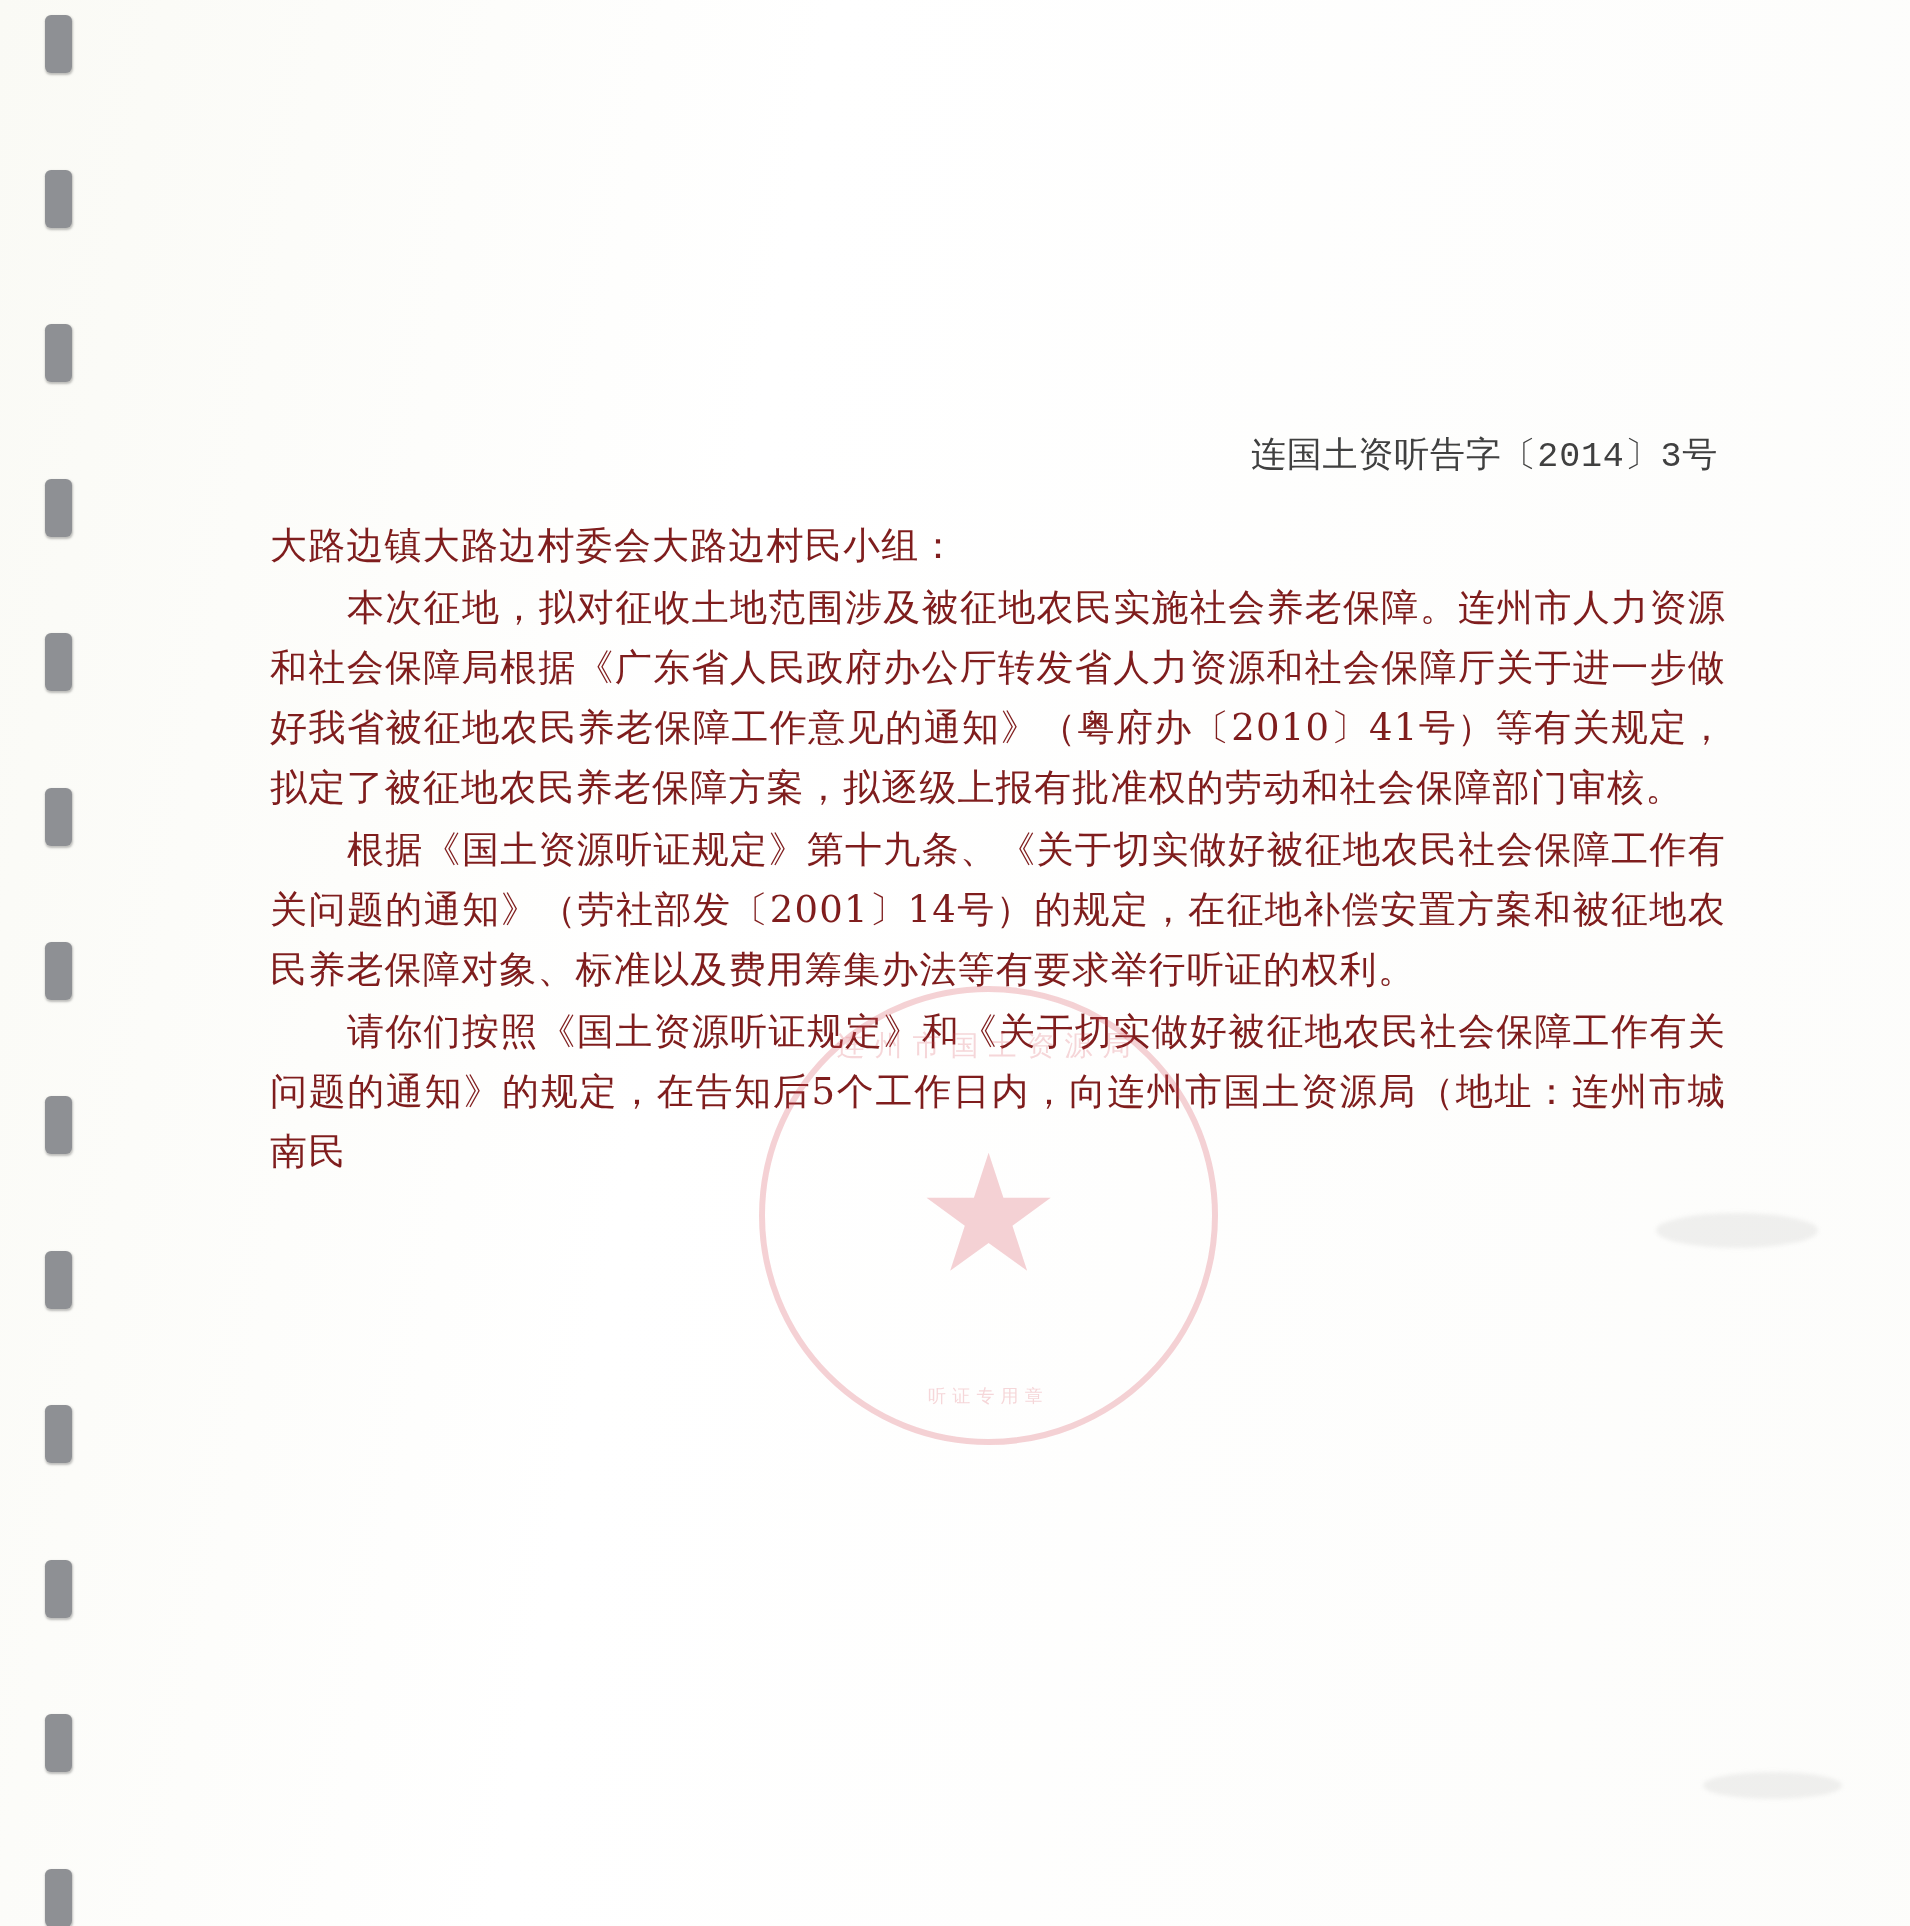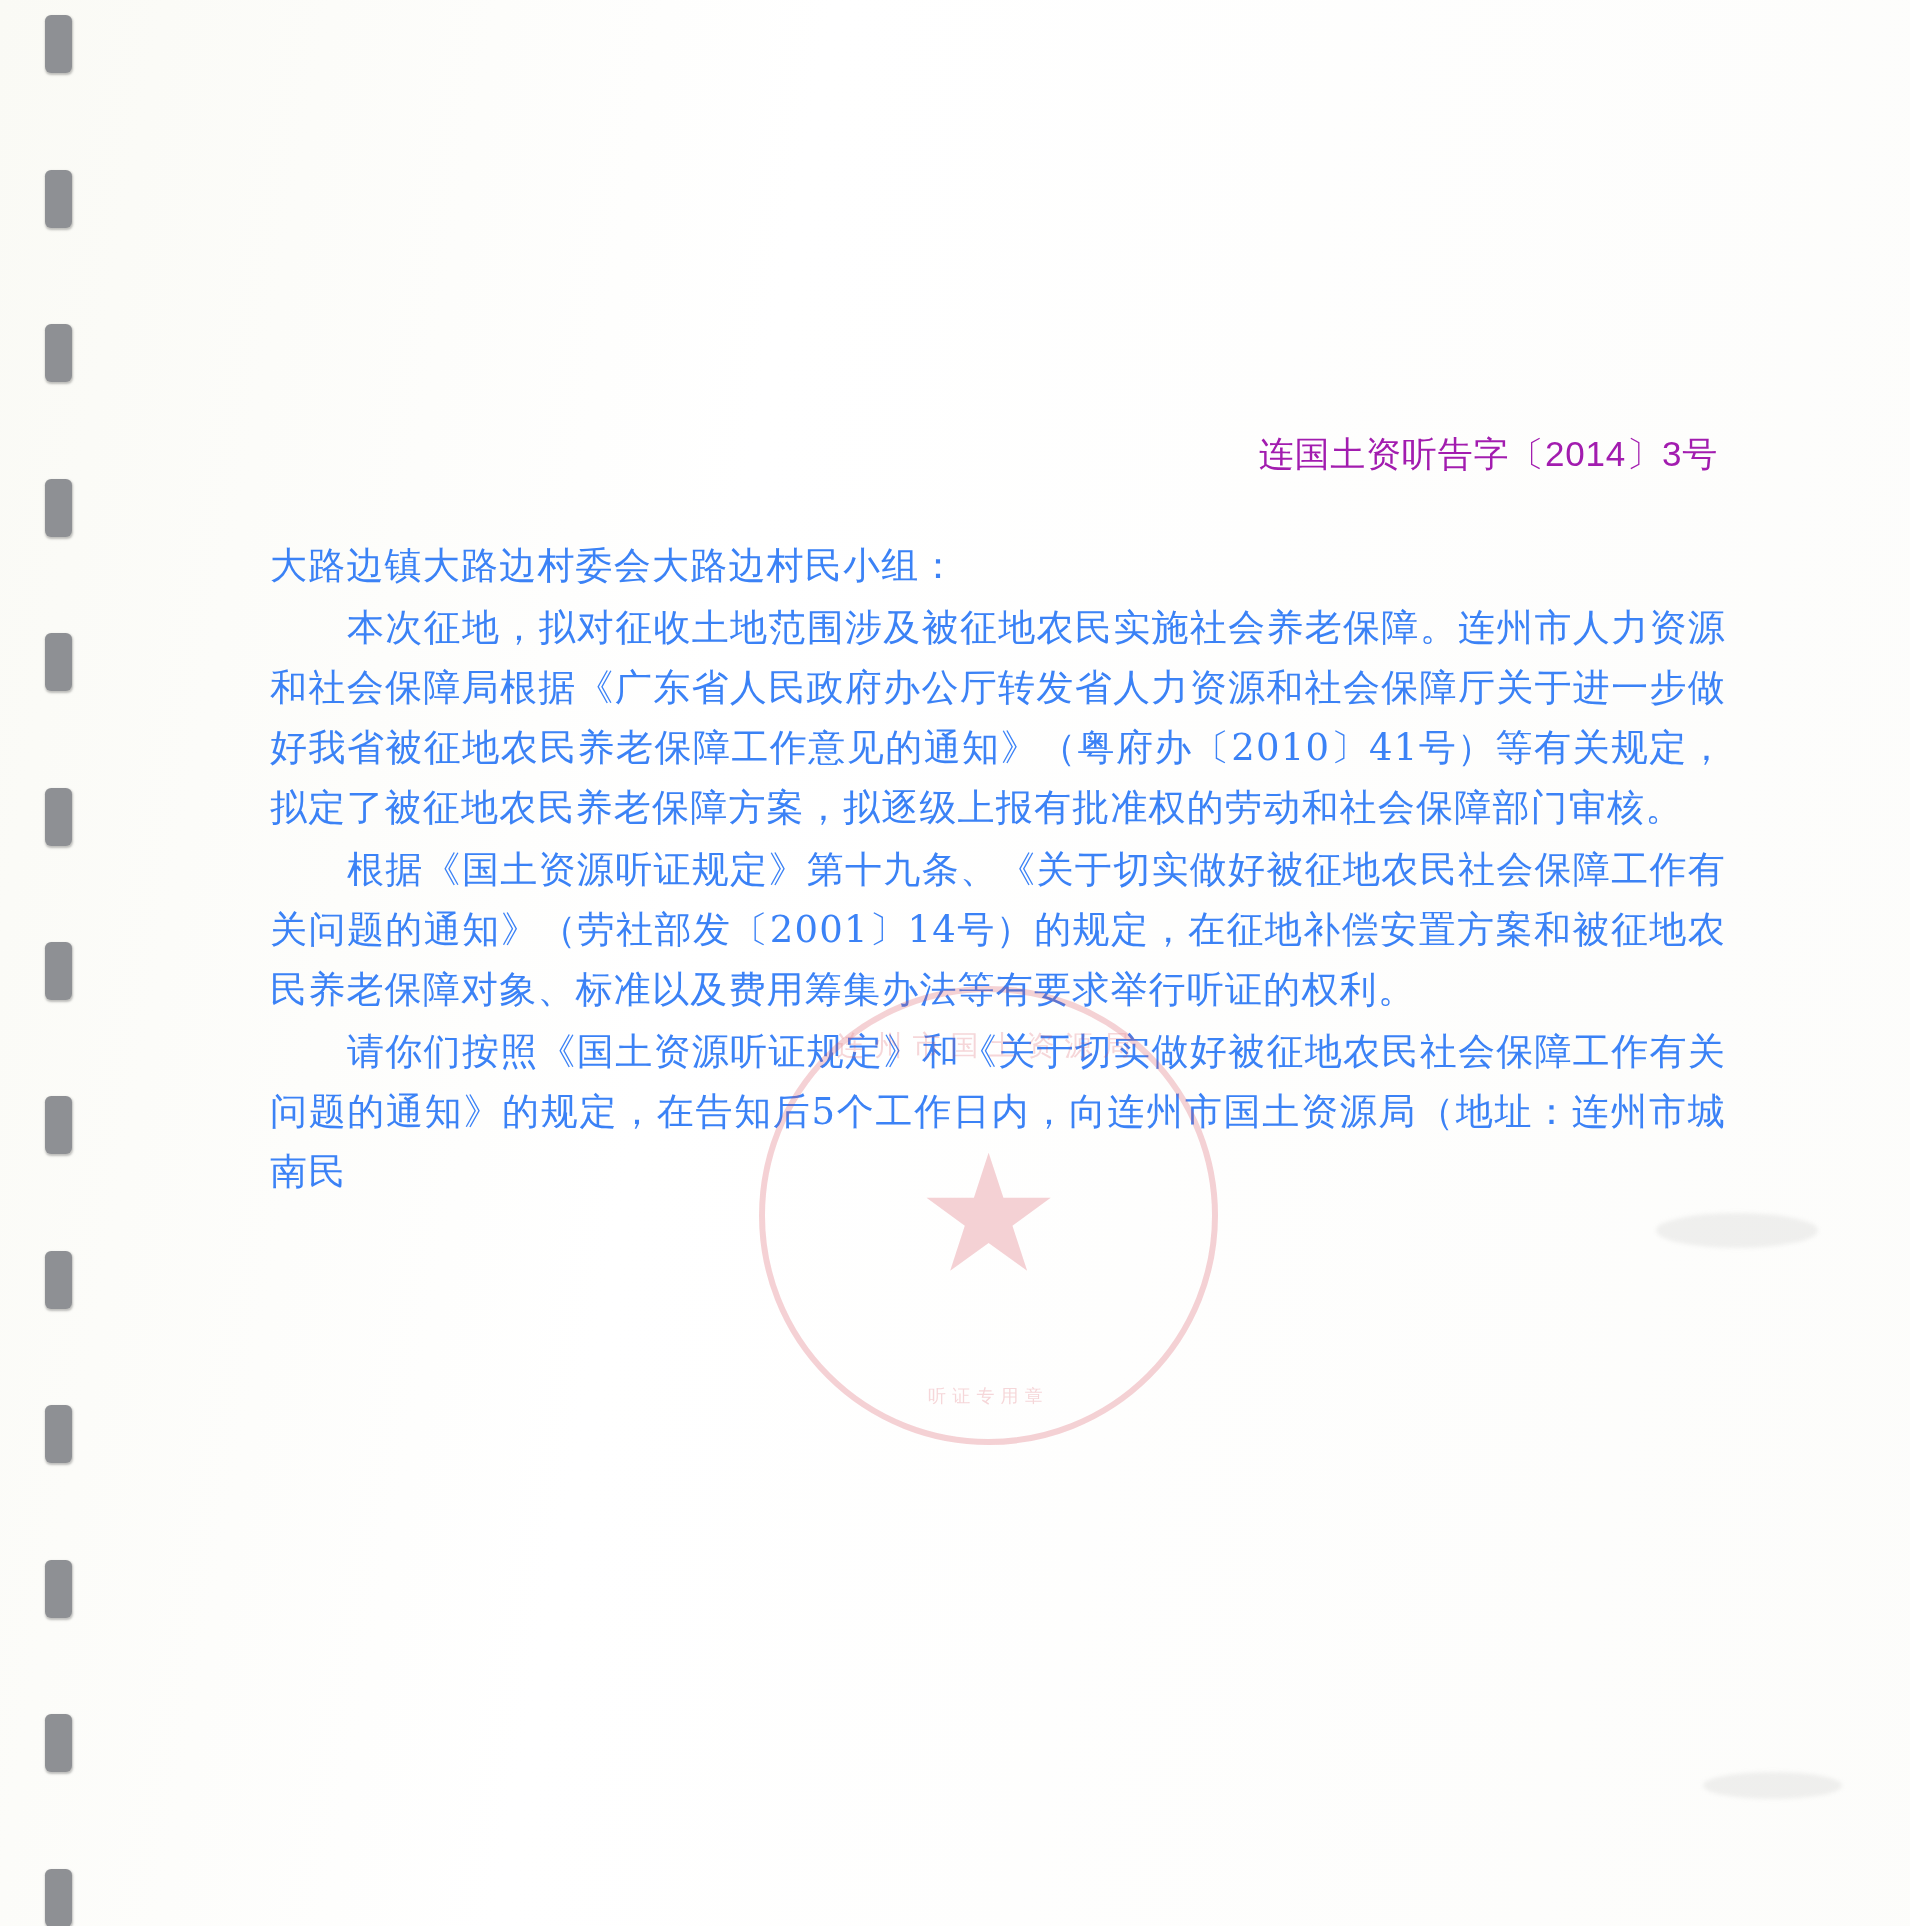--- a/index.html
+++ b/index.html
@@ -59,36 +59,35 @@
     font-weight: bold;
     letter-spacing: 15.4px;
     color: #121212;
     font-family: "DejaVu Serif", serif;
   }
   .doc-number {
     position: absolute;
     top: 431px;
     right: 31px;
     font-size: 35px;
-    color: #a21caf;
+    color: #404040;
     letter-spacing: 0.8px;
-    font-family: Liberation Sans, sans-serif;
+    font-family: Liberation Mono, monospace;
   }
   .body-text {
     position: absolute;
     top: 516px;
     left: 23px;
     width: 1456px;
     font-size: 37px;
     line-height: 1.62;
-    color: #3b82f6;
+    color: #7f1d1d;
     font-family: "DejaVu Serif", serif;
     letter-spacing: 1.2px;
     text-align: justify;
-    margin-top: 20px;
   }
   .body-text p {
     margin: 0 0 2.3px 0;
   }
   .indent {
     text-indent: 77px;
   }
   
   .seal {
     position: absolute;

